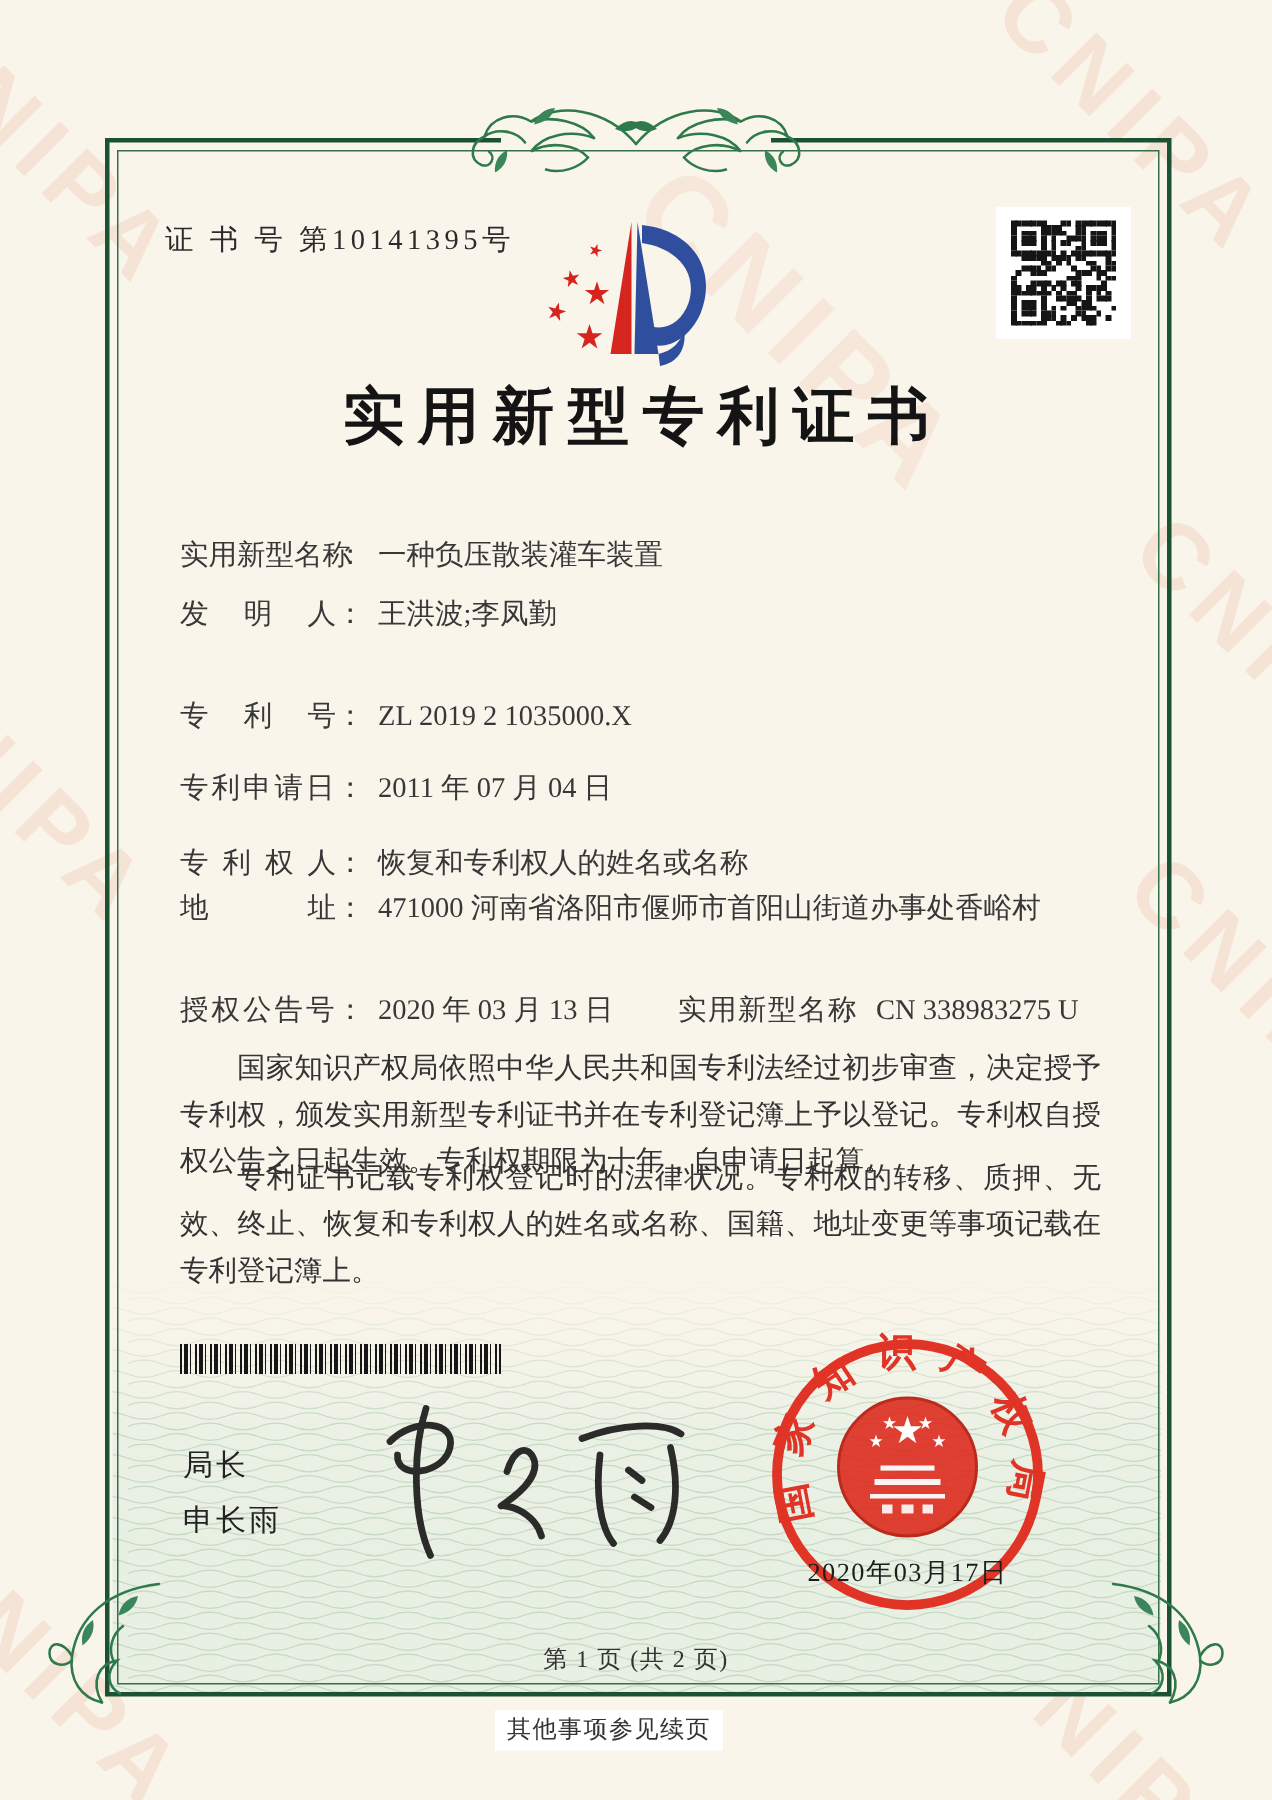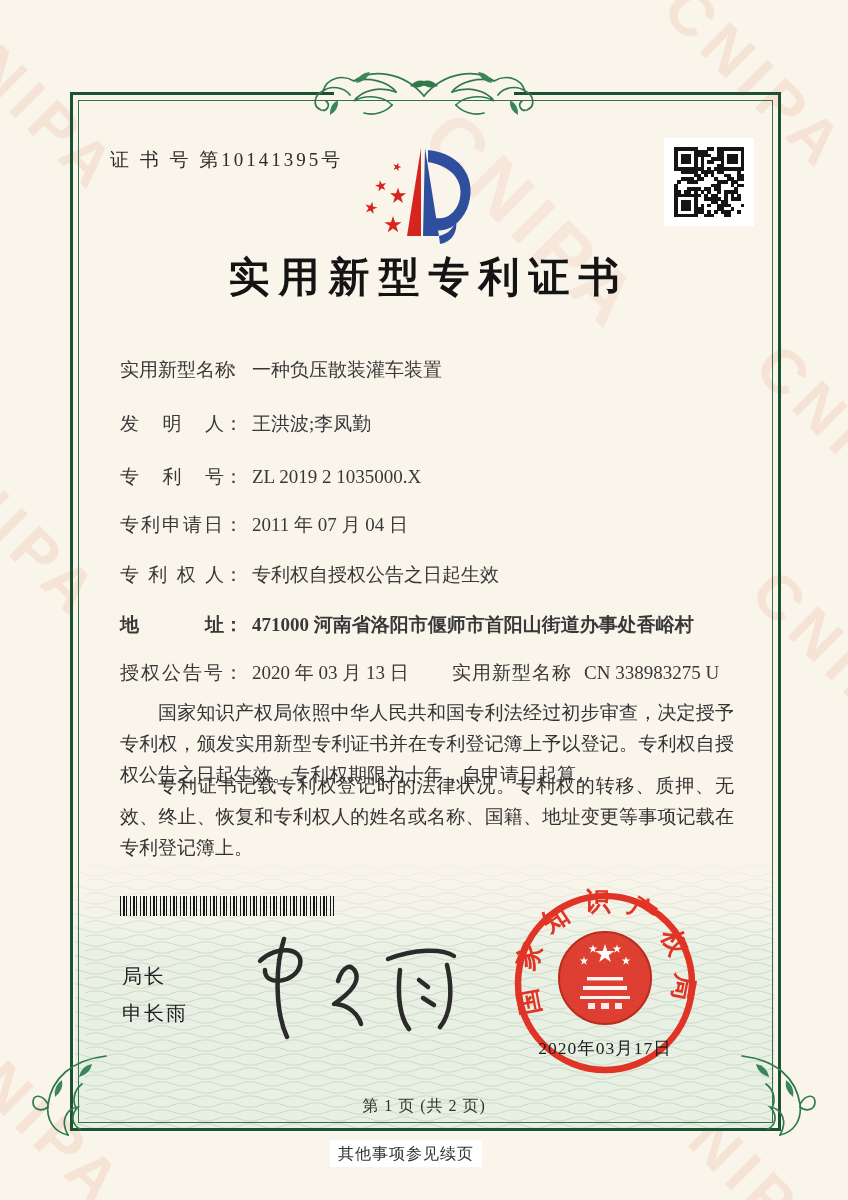--- a/index.html
+++ b/index.html
@@ -422,33 +422,33 @@
       <i style="position:absolute;left:50.00px;top:66.67px;width:3.63px;height:3.63px;background:#151515"></i>
       <i style="position:absolute;left:53.33px;top:66.67px;width:3.63px;height:3.63px;background:#151515"></i>
     </div>
 </div>
 
 <div class="abs title">实用新型专利证书</div>
 
 <div class="row" style="top:357px;">
   <span class="lbl">实用新型名称</span><span>：</span><span class="val">一种负压散装灌车装置</span>
 </div>
-<div class="row" style="top:411px;">
+<div class="row" style="top:396px;">
   <span class="lbl">发明人</span><span>：</span><span class="val">王洪波;李凤勤</span>
 </div>
 <div class="row" style="top:464px;">
   <span class="lbl">专利号</span><span>：</span><span class="val">ZL 2019 2 1035000.X</span>
 </div>
 <div class="row" style="top:512px;">
   <span class="lbl lbl5">专利申请日</span><span>：</span><span class="val">2011 年 07 月 04 日</span>
 </div>
 <div class="row" style="top:562px;">
-  <span class="lbl">专利权人</span><span>：</span><span class="val">专利权自授权公告之日起生效</span>
-</div>
-<div class="row" style="top:612px;font-weight:bold;">
+  <span class="lbl">专利权人</span><span>：</span><span class="val">恢复和专利权人的姓名或名称</span>
+</div>
+<div class="row" style="top:592px;">
   <span class="lbl">地址</span><span>：</span><span class="val">471000 河南省洛阳市偃师市首阳山街道办事处香峪村</span>
 </div>
 <div class="row" style="top:660px;">
   <span class="lbl lbl5">授权公告号</span><span>：</span><span class="val1">2020 年 03 月 13 日</span><span class="lbl2 lbl5">实用新型名称</span><span>：</span><span class="val">CN 338983275 U</span>
 </div>
 
 <div class="para" style="top:697px;">国家知识产权局依照中华人民共和国专利法经过初步审查，决定授予专利权，颁发实用新型专利证书并在专利登记簿上予以登记。专利权自授权公告之日起生效。专利权期限为十年，自申请日起算。</div>
 <div class="para" style="top:770px;">专利证书记载专利权登记时的法律状况。专利权的转移、质押、无效、终止、恢复和专利权人的姓名或名称、国籍、地址变更等事项记载在专利登记簿上。</div>
 
 <div class="abs barcode"></div>

